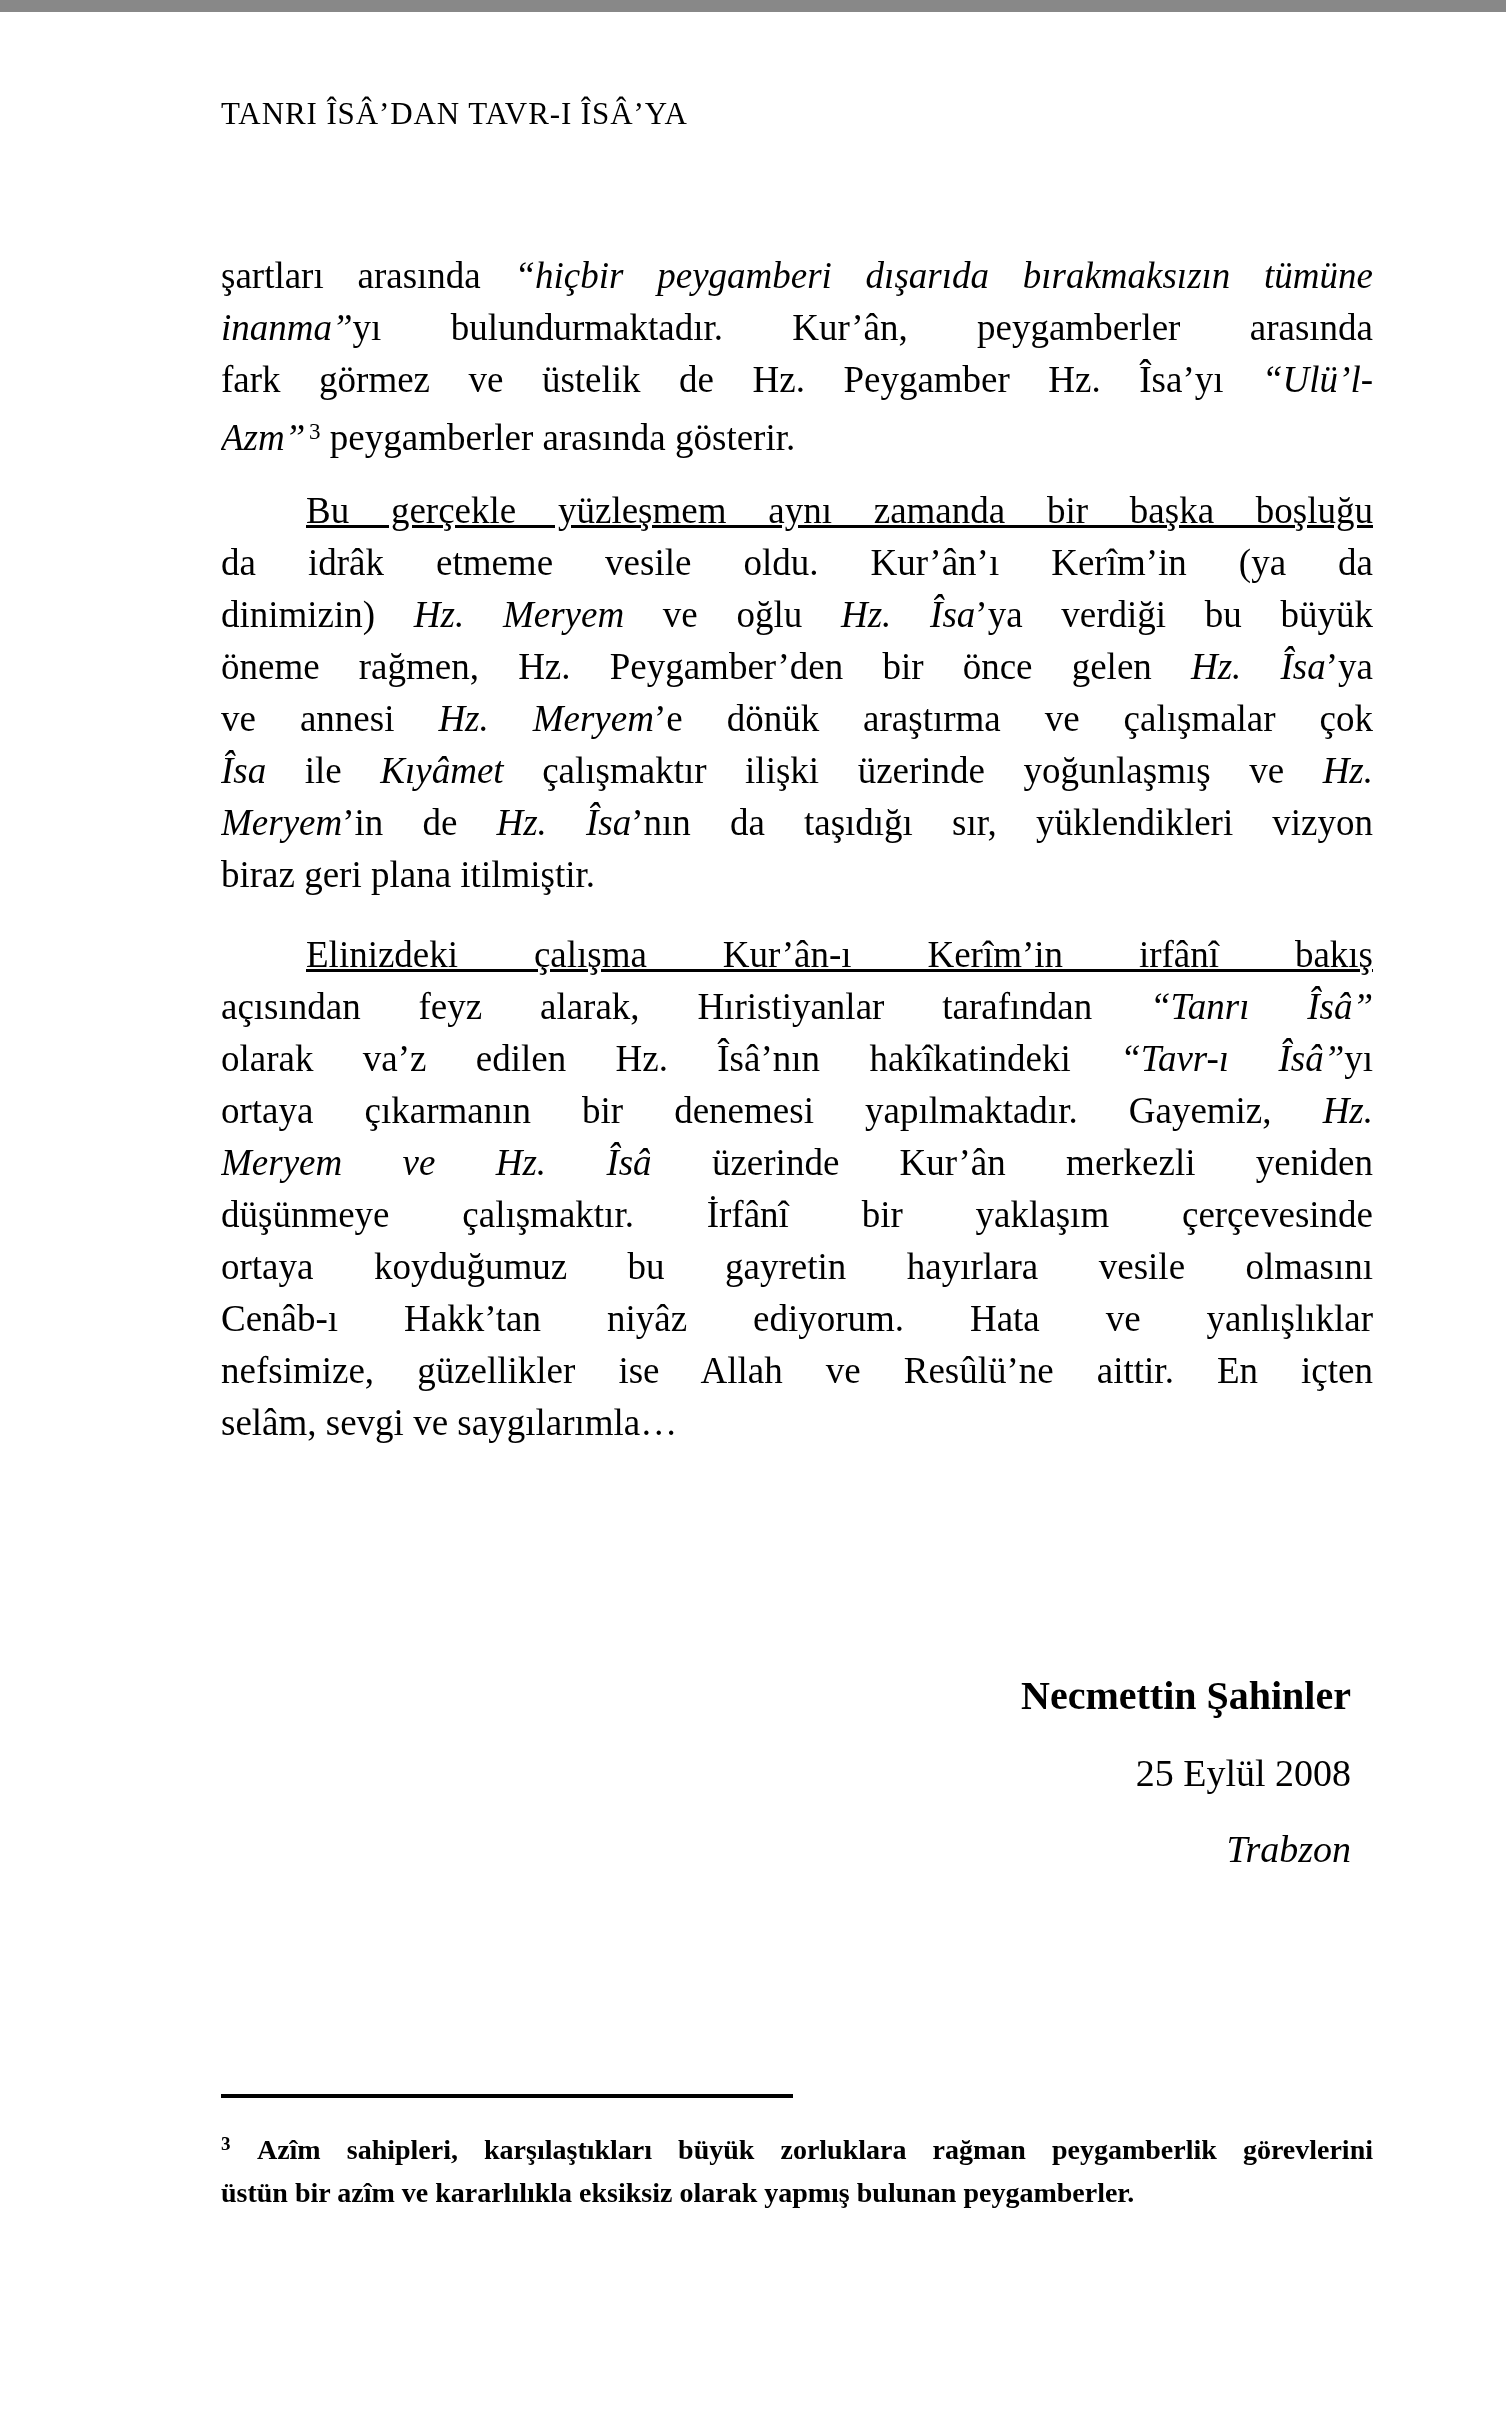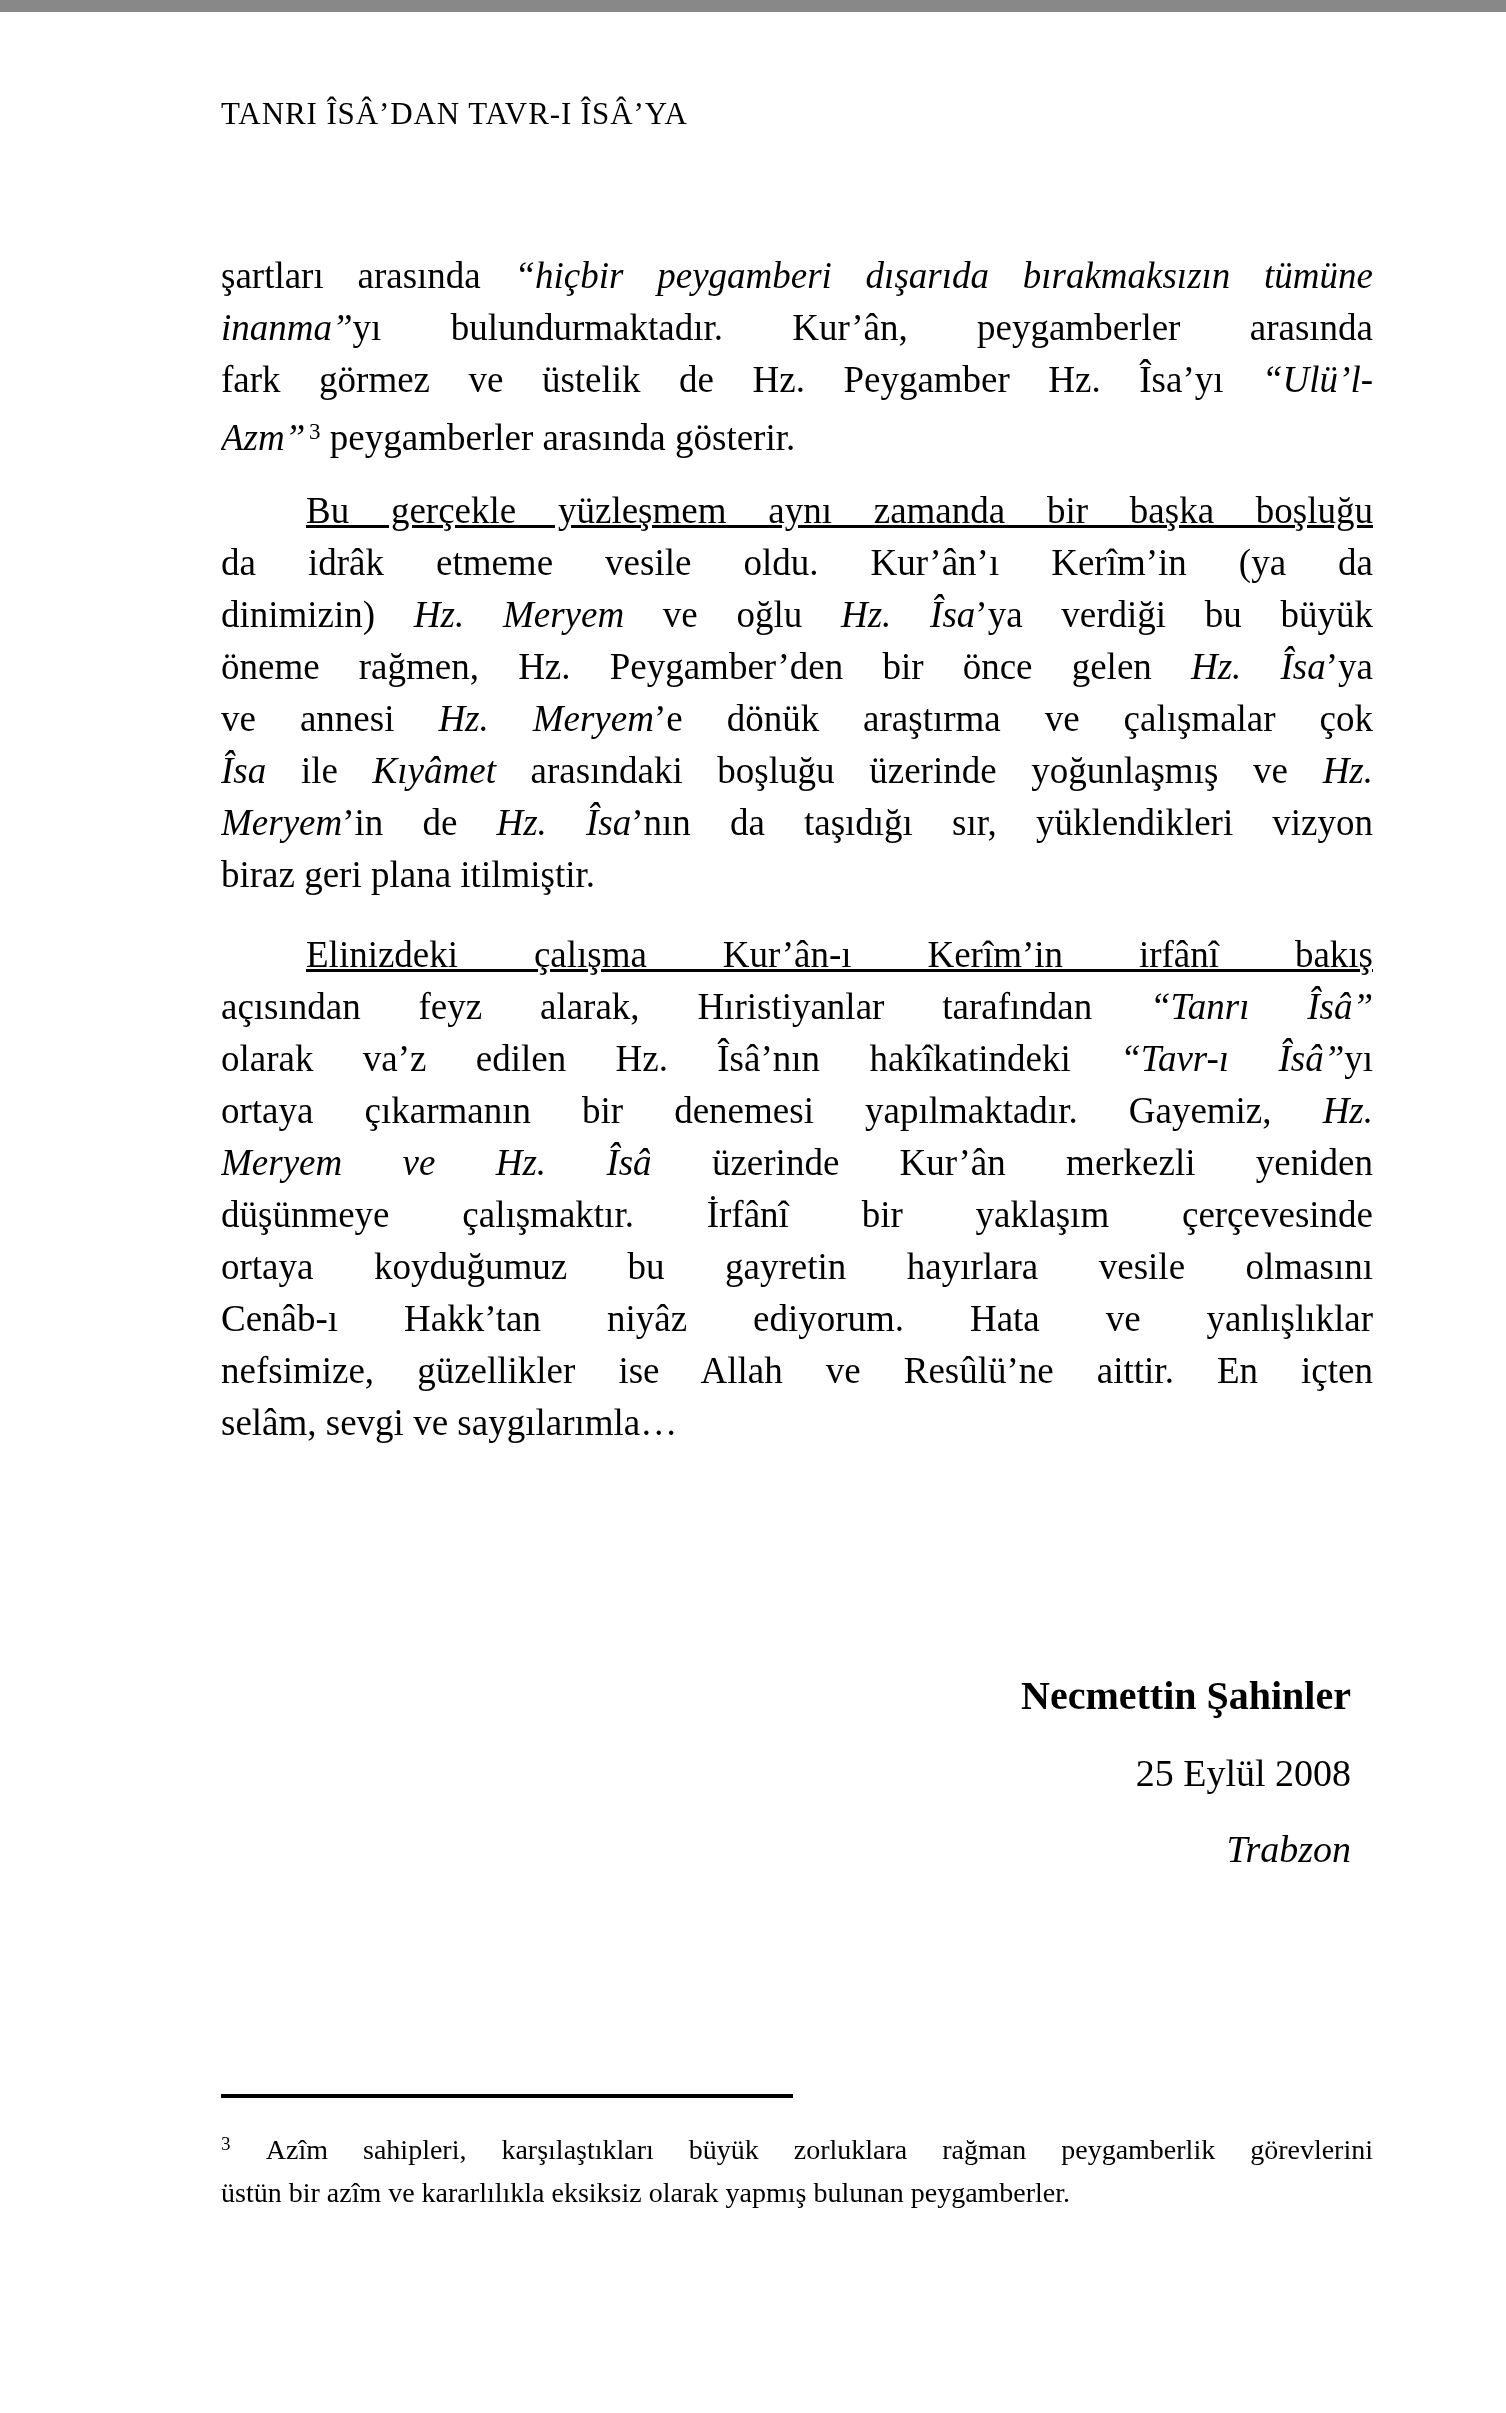--- a/index.html
+++ b/index.html
@@ -36,21 +36,21 @@
   .sig-date{font-size:38px;line-height:52px;margin-top:24.6px;}
   .sig-place{font-style:italic;font-size:38px;line-height:52px;margin-top:24px;}
   .fn-rule{
     position:absolute;left:221px;top:2082px;
     width:572px;height:3.8px;background:#000000;
   }
   .footnote{
     position:absolute;left:221px;top:2107px;width:1152px;
     font-size:28px;line-height:49px;
   }
-  .footnote .line{height:49px;}
+  .footnote .line{height:49px;font-weight:bold;}
   .footnote .sup{font-size:19px;vertical-align:8.5px;padding-left:0;padding-right:1.9px;}
 </style>
 </head>
 <body>
 
 <div class="page">
 
   <div class="running-header">TANRI ÎSÂ’DAN TAVR-I ÎSÂ’YA</div>
 
   <div class="body-text">
@@ -59,21 +59,21 @@
         <div class="line j"><span class="it">inanma”</span><span>yı bulundurmaktadır. Kur’ân, peygamberler arasında</span></div>
         <div class="line j"><span>fark görmez ve üstelik de Hz. Peygamber Hz. Îsa’yı </span><span class="it">“Ulü’l-</span></div>
         <div class="line"><span class="it">Azm”</span><span class="sup">3</span><span> peygamberler arasında gösterir.</span></div>
       </div>
       <div class="para">
         <div class="line j ind"><span>Bu gerçekle yüzleşmem aynı zamanda bir başka boşluğu</span></div>
         <div class="line j"><span>da idrâk etmeme vesile oldu. Kur’ân’ı Kerîm’in (ya da</span></div>
         <div class="line j"><span>dinimizin) </span><span class="it">Hz. Meryem</span><span> ve oğlu </span><span class="it">Hz. Îsa</span><span>’ya verdiği bu büyük</span></div>
         <div class="line j"><span>öneme rağmen, Hz. Peygamber’den bir önce gelen </span><span class="it">Hz. Îsa</span><span>’ya</span></div>
         <div class="line j"><span>ve annesi </span><span class="it">Hz. Meryem</span><span>’e dönük araştırma ve çalışmalar çok</span></div>
-        <div class="line j"><span class="it">Îsa</span><span> ile </span><span class="it">Kıyâmet</span><span> arasındaki boşluğu üzerinde yoğunlaşmış ve </span><span class="it">Hz.</span></div>
+        <div class="line j"><span class="it">Îsa</span><span> ile </span><span class="it">Kıyâmet</span><span> çalışmaktır ilişki üzerinde yoğunlaşmış ve </span><span class="it">Hz.</span></div>
         <div class="line j"><span class="it">Meryem</span><span>’in de </span><span class="it">Hz. Îsa</span><span>’nın da taşıdığı sır, yüklendikleri vizyon</span></div>
         <div class="line"><span>biraz geri plana itilmiştir.</span></div>
       </div>
       <div class="para">
         <div class="line j ind"><span>Elinizdeki çalışma Kur’ân-ı Kerîm’in irfânî bakış</span></div>
         <div class="line j"><span>açısından feyz alarak, Hıristiyanlar tarafından </span><span class="it">“Tanrı Îsâ”</span></div>
         <div class="line j"><span>olarak va’z edilen Hz. Îsâ’nın hakîkatindeki </span><span class="it">“Tavr-ı Îsâ”</span><span>yı</span></div>
         <div class="line j"><span>ortaya çıkarmanın bir denemesi yapılmaktadır. Gayemiz, </span><span class="it">Hz.</span></div>
         <div class="line j"><span class="it">Meryem ve Hz. Îsâ</span><span> üzerinde Kur’ân merkezli yeniden</span></div>
         <div class="line j"><span>düşünmeye çalışmaktır. İrfânî bir yaklaşım çerçevesinde</span></div>

